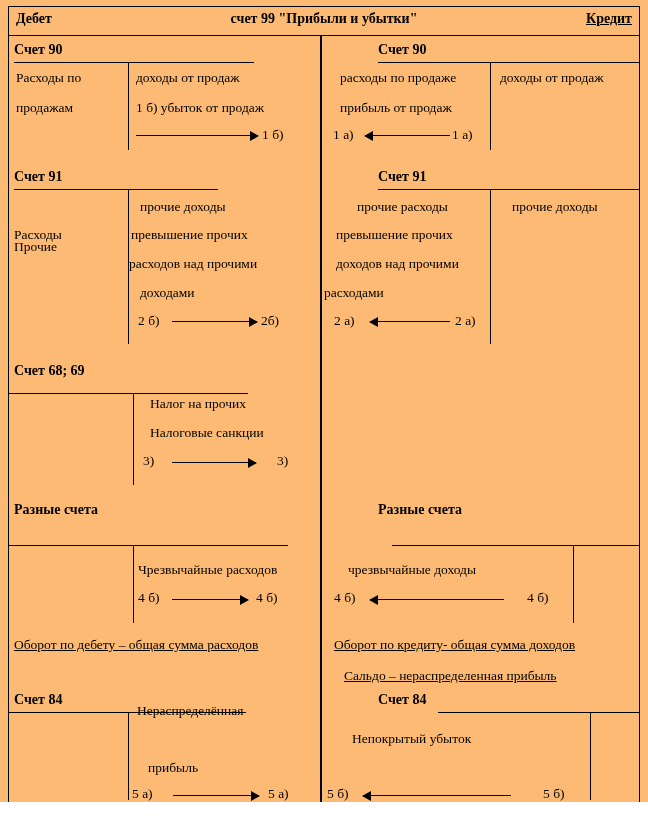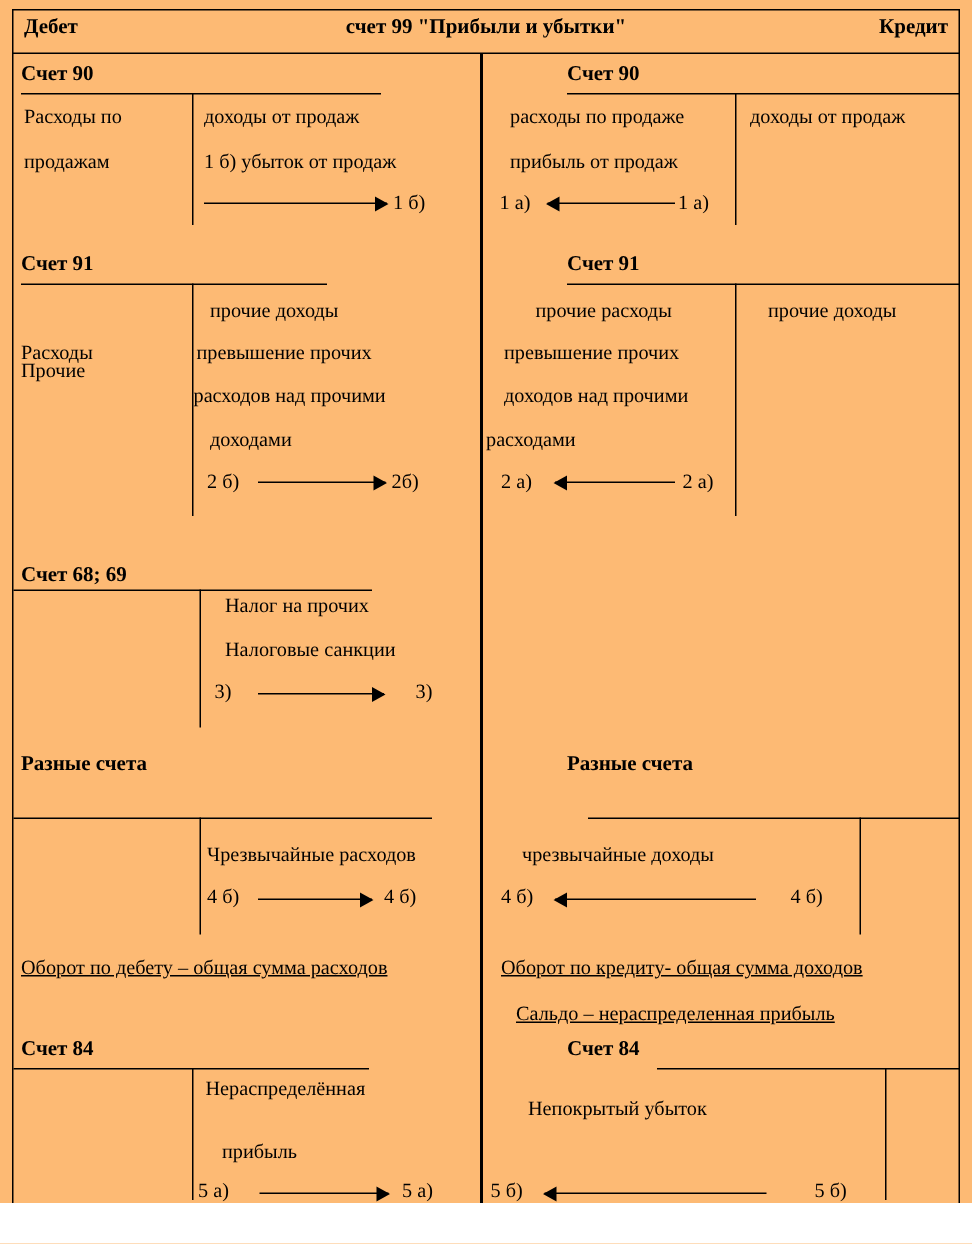--- a/index.html
+++ b/index.html
@@ -51,21 +51,21 @@
   .hdr {
     position: absolute;
     top: 10px;
     font-weight: bold;
     font-size: 14px;
     line-height: 18px;
     white-space: nowrap;
   }
   .hdr-debet  { left: 16px; }
   .hdr-title  { left: 0; width: 648px; text-align: center; }
-  .hdr-kredit { right: 16px; }
+  .hdr-kredit { right: 16px; text-decoration: underline; }
 
   
   .t {
     position: absolute;
     font-size: 13.5px;
     line-height: 16px;
     white-space: nowrap;
   }
   .t.bold { font-weight: bold; font-size: 14px; }
   .t.center { text-align: left; }
@@ -180,21 +180,21 @@
   <div class="t" style="left:336px; top:256px;">доходов над прочими</div>
   <div class="t" style="left:324px; top:285px;">расходами</div>
   <div class="t" style="left:512px; top:199px;">прочие доходы</div>
   <div class="t" style="left:334px; top:313px;">2 а)</div>
   <div class="arrow to-left" style="left:370px; top:317px; width:80px;">
     <div class="shaft"></div>
       <div class="head"></div>
   </div>
   <div class="t" style="left:455px; top:313px;">2 а)</div>
 
-  <div class="t bold center" style="left:14px; top:363px; width:204px;margin-top:13px;">Счет 68; 69</div>
+  <div class="t bold center" style="left:14px; top:363px; width:204px;">Счет 68; 69</div>
   <div class="hline" style="left:9px; top:393px; width:239px;"></div>
   <div class="vline" style="left:133px; top:393px; height:92px;"></div>
 
   <div class="t" style="left:150px; top:396px;">Налог на прочих</div>
   <div class="t" style="left:150px; top:425px;">Налоговые санкции</div>
   <div class="t" style="left:143px; top:453px;">3)</div>
   <div class="arrow to-right" style="left:172px; top:458px; width:84px;">
     <div class="shaft"></div>
       <div class="head"></div>
   </div>
@@ -226,21 +226,21 @@
 
   <div class="t under" style="left:14px; top:637px;">Оборот по дебету – общая сумма расходов</div>
 
   <div class="t under" style="left:334px; top:637px;">Оборот по кредиту- общая сумма доходов</div>
   <div class="t under" style="left:344px; top:668px;">Сальдо – нераспределенная прибыль</div>
 
   <div class="t bold center" style="left:14px; top:692px; width:204px;">Счет 84</div>
   <div class="hline" style="left:9px; top:712px; width:237px;"></div>
   <div class="vline" style="left:128px; top:712px; height:88px;"></div>
 
-  <div class="t" style="left:137px; top:718px;text-align:right;">Нераспределённая</div>
+  <div class="t" style="left:137px; top:703px;text-align:right;">Нераспределённая</div>
   <div class="t" style="left:148px; top:760px;">прибыль</div>
   <div class="t" style="left:132px; top:786px;">5 а)</div>
   <div class="arrow to-right" style="left:173px; top:791px; width:86px;">
     <div class="shaft"></div>
       <div class="head"></div>
   </div>
   <div class="t" style="left:268px; top:786px;">5 а)</div>
 
   <div class="t bold center" style="left:378px; top:692px; width:262px;">Счет 84</div>
   <div class="hline" style="left:438px; top:712px; width:202px;"></div>

